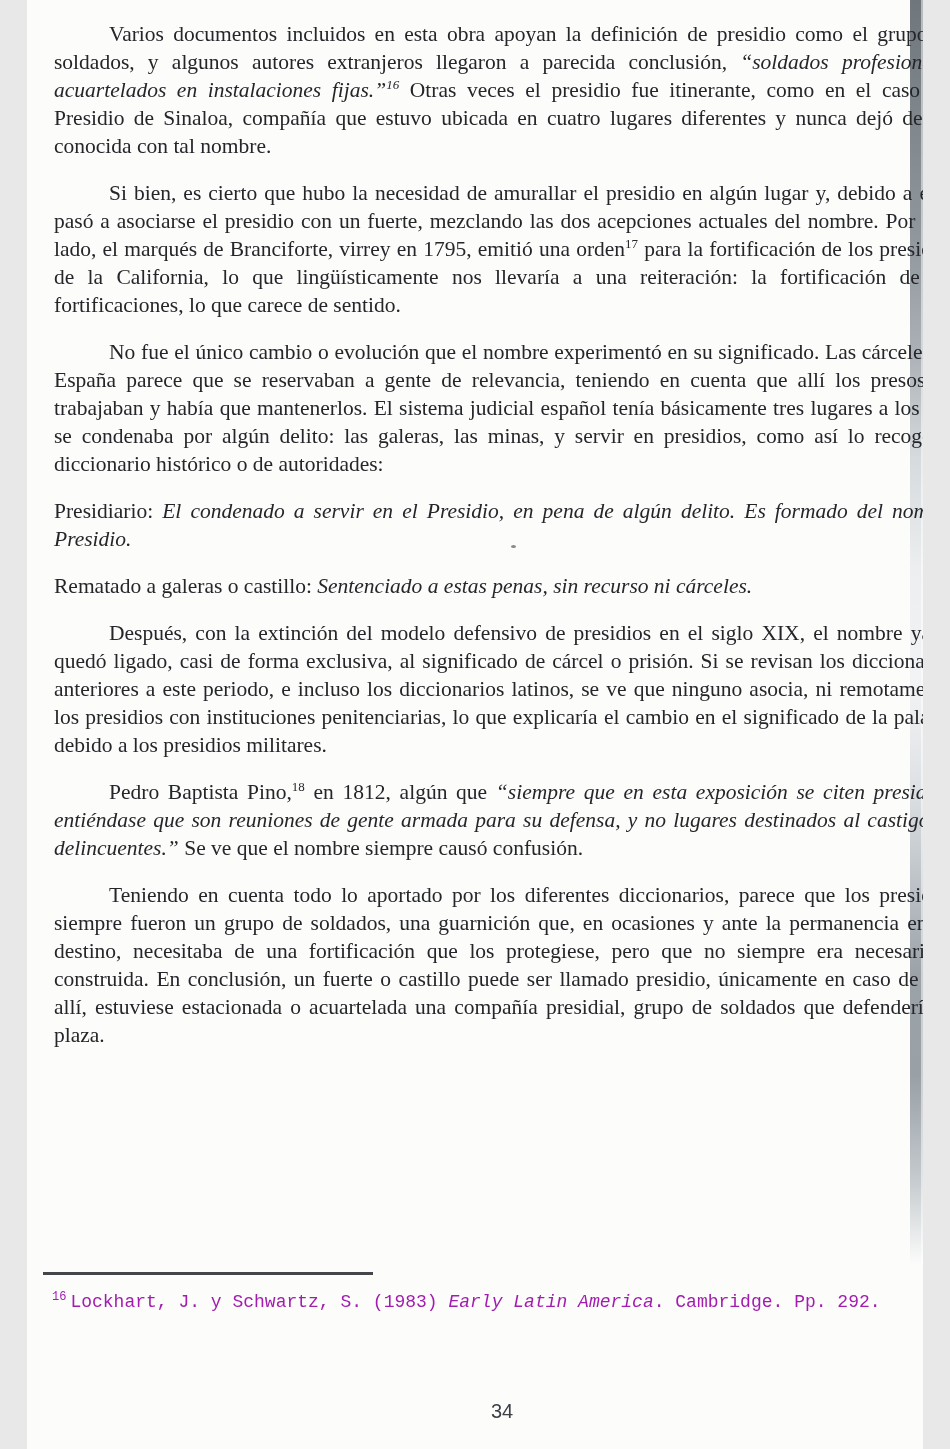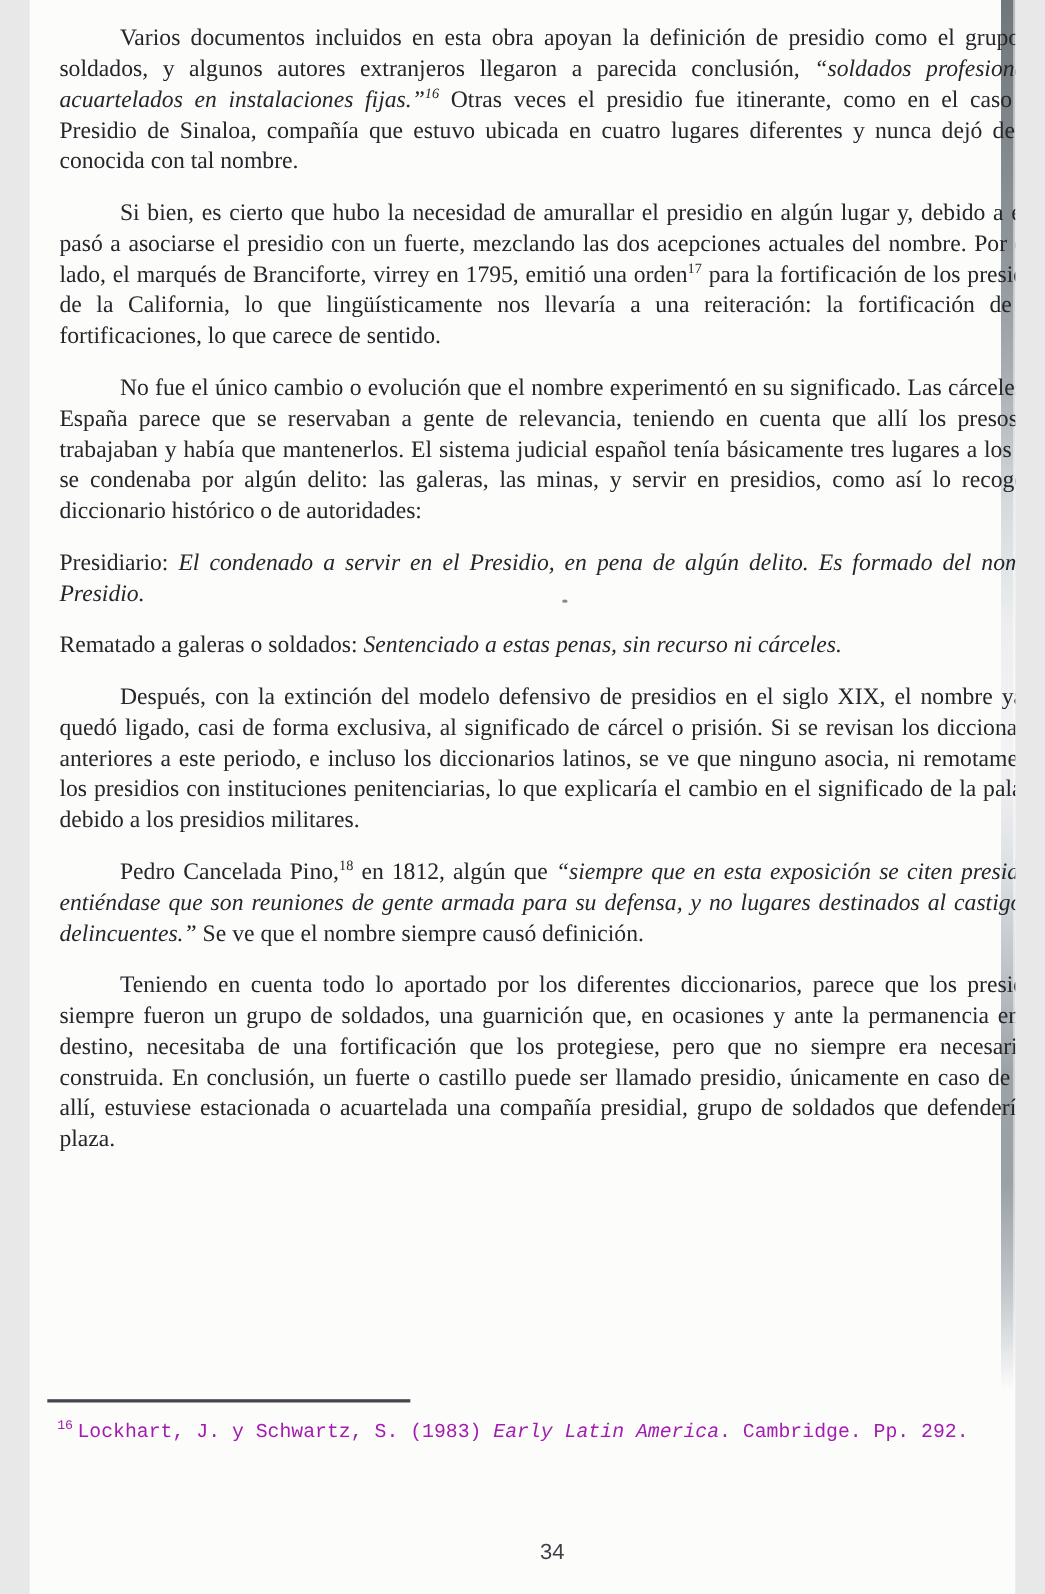--- a/index.html
+++ b/index.html
@@ -112,23 +112,23 @@
 </head>
 <body>
 
 <div class="page">
   <div class="scan-band"></div>
   <div class="content" id="body-paragraphs">
       <p class="para"><span>Varios documentos incluidos en esta obra apoyan la definición de presidio como el grupo de soldados, y algunos autores extranjeros llegaron a parecida conclusión, </span><span class="it">“soldados profesionales acuartelados en instalaciones fijas.”</span><sup class="it">16</sup><span> Otras veces el presidio fue itinerante, como en el caso del Presidio de Sinaloa, compañía que estuvo ubicada en cuatro lugares diferentes y nunca dejó de ser conocida con tal nombre.</span></p>
       <p class="para"><span>Si bien, es cierto que hubo la necesidad de amurallar el presidio en algún lugar y, debido a ello, pasó a asociarse el presidio con un fuerte, mezclando las dos acepciones actuales del nombre. Por otro lado, el marqués de Branciforte, virrey en 1795, emitió una orden</span><sup>17</sup><span> para la fortificación de los presidios de la California, lo que lingüísticamente nos llevaría a una reiteración: la fortificación de las fortificaciones, lo que carece de sentido.</span></p>
       <p class="para"><span>No fue el único cambio o evolución que el nombre experimentó en su significado. Las cárceles en España parece que se reservaban a gente de relevancia, teniendo en cuenta que allí los presos no trabajaban y había que mantenerlos. El sistema judicial español tenía básicamente tres lugares a los que se condenaba por algún delito: las galeras, las minas, y servir en presidios, como así lo recoge el diccionario histórico o de autoridades:</span></p>
       <p class="para noindent"><span>Presidiario: </span><span class="it">El condenado a servir en el Presidio, en pena de algún delito. Es formado del nombre Presidio.</span></p>
-      <p class="para noindent"><span>Rematado a galeras o soldados: </span><span class="it">Sentenciado a estas penas, sin recurso ni cárceles.</span></p>
+      <p class="para noindent"><span>Rematado a galeras o castillo: </span><span class="it">Sentenciado a estas penas, sin recurso ni cárceles.</span></p>
       <p class="para"><span>Después, con la extinción del modelo defensivo de presidios en el siglo XIX, el nombre ya se quedó ligado, casi de forma exclusiva, al significado de cárcel o prisión. Si se revisan los diccionarios anteriores a este periodo, e incluso los diccionarios latinos, se ve que ninguno asocia, ni remotamente, los presidios con instituciones penitenciarias, lo que explicaría el cambio en el significado de la palabra debido a los presidios militares.</span></p>
-      <p class="para"><span>Pedro Cancelada Pino,</span><sup>18</sup><span> en 1812, algún que </span><span class="it">“siempre que en esta exposición se citen presidios, entiéndase que son reuniones de gente armada para su defensa, y no lugares destinados al castigo de delincuentes.”</span><span> Se ve que el nombre siempre causó definición.</span></p>
+      <p class="para"><span>Pedro Baptista Pino,</span><sup>18</sup><span> en 1812, algún que </span><span class="it">“siempre que en esta exposición se citen presidios, entiéndase que son reuniones de gente armada para su defensa, y no lugares destinados al castigo de delincuentes.”</span><span> Se ve que el nombre siempre causó confusión.</span></p>
       <p class="para"><span>Teniendo en cuenta todo lo aportado por los diferentes diccionarios, parece que los presidios siempre fueron un grupo de soldados, una guarnición que, en ocasiones y ante la permanencia en un destino, necesitaba de una fortificación que los protegiese, pero que no siempre era necesaria y construida. En conclusión, un fuerte o castillo puede ser llamado presidio, únicamente en caso de que allí, estuviese estacionada o acuartelada una compañía presidial, grupo de soldados que defendería la plaza.</span></p>
     </div>
   <div class="stray-mark"></div>
   <div class="footer">
     <div class="fn-rule"></div>
     <div class="footnotes" id="footnote-list">
         <div class="footnote"><sup>16</sup><span>Lockhart, J. y Schwartz, S. (1983) </span><span class="it">Early Latin America</span><span>. Cambridge. Pp. 292.</span></div>
       </div>
   </div>
   <div class="page-number">34</div>

